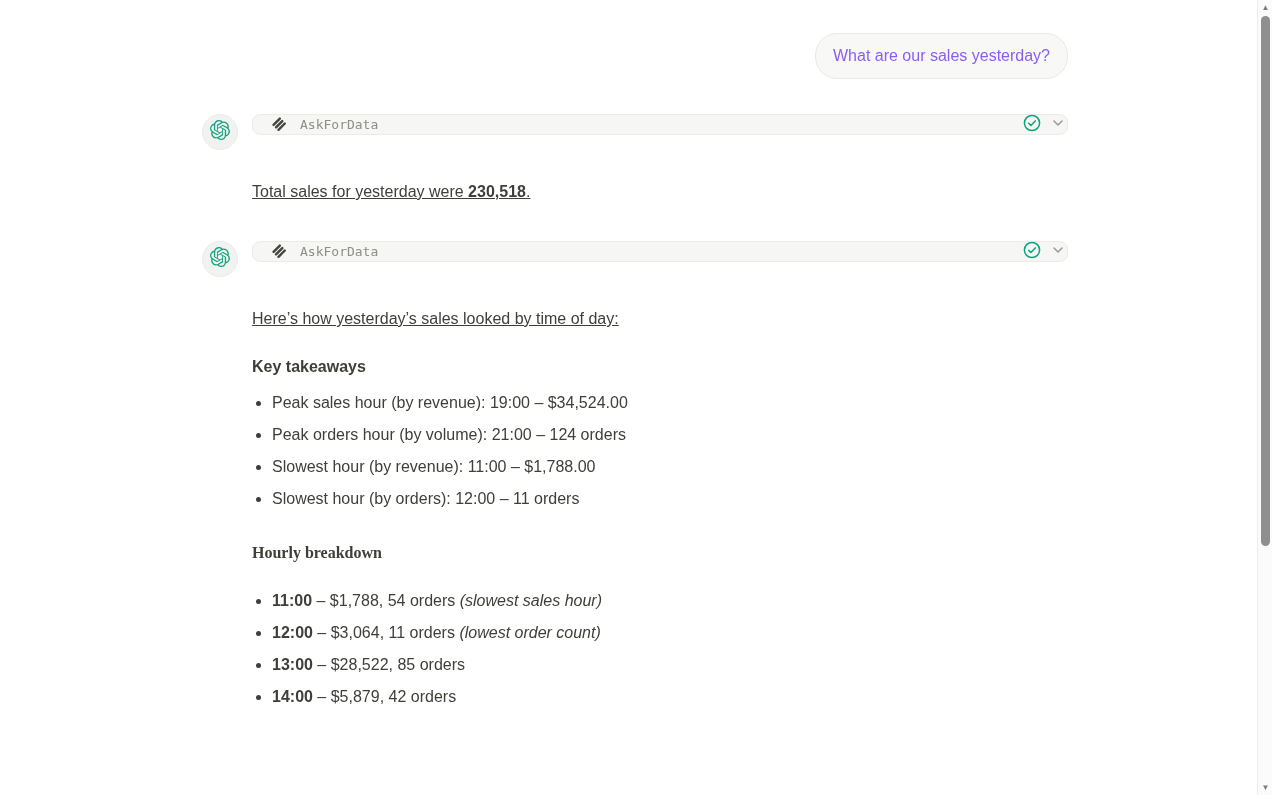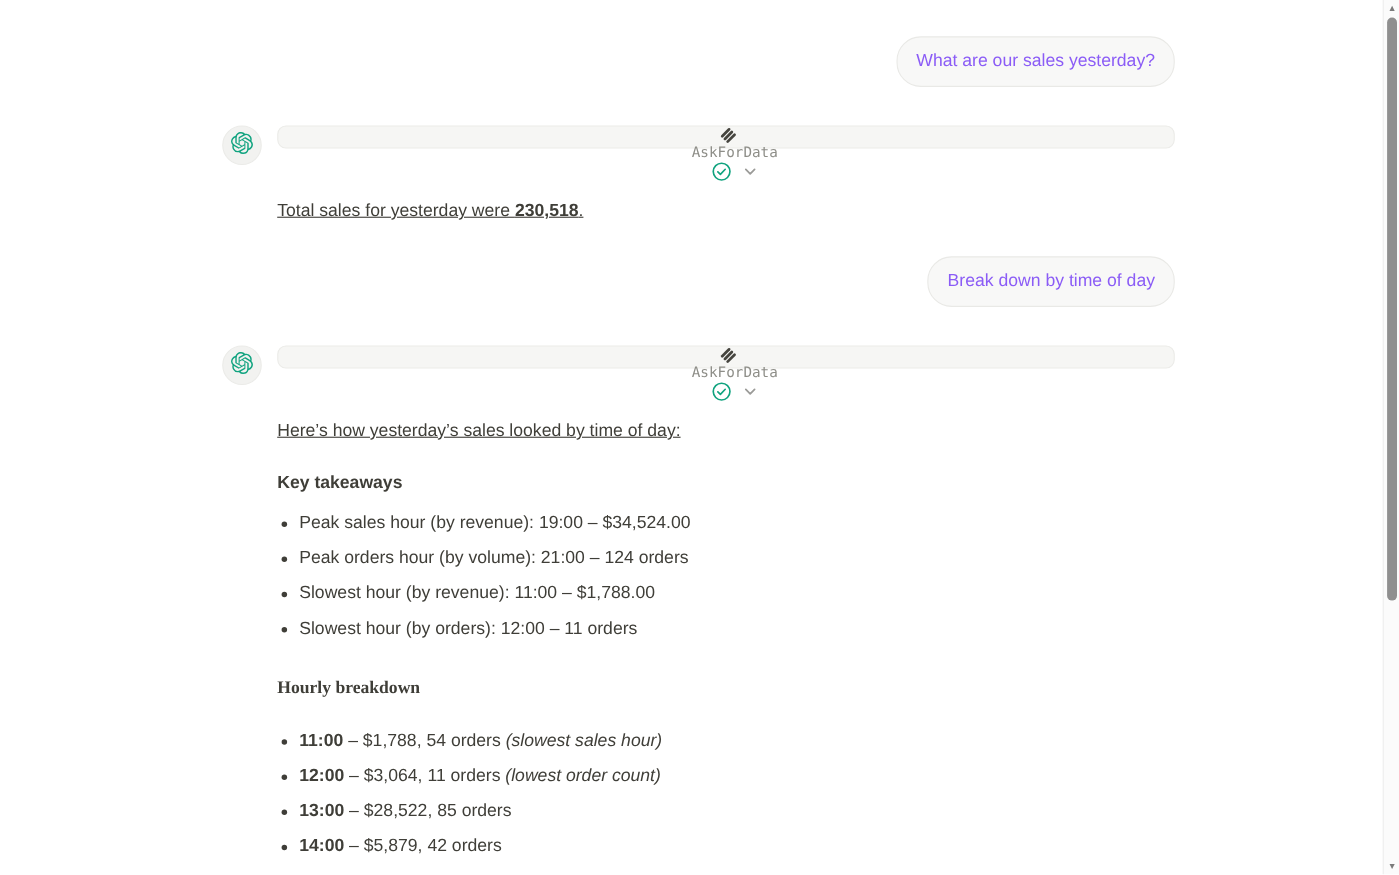--- a/index.html
+++ b/index.html
@@ -56,21 +56,20 @@
   }
   .tool-bar {
     height: 21px;
     background: #f6f6f4;
     border: 1px solid #ebebe8;
     border-radius: 8px;
     display: flex;
     align-items: center;
     padding: 0 2px 0 18px;
     cursor: pointer;
-    flex-direction: column;
   }
   .tool-icon { display: flex; align-items: center; margin-right: 12px; }
   .tool-label {
     font-family: "DejaVu Sans Mono", "Liberation Mono", monospace;
     font-size: 13px;
     color: #8e8e88;
     flex: 1;
   }
   .tool-status { display: flex; align-items: center; gap: 10px; }
 
@@ -184,23 +183,20 @@
           <svg width="14" height="14" viewBox="0 0 14 14" fill="none" stroke="#9b9b98" stroke-width="1.6">
             <path d="M3 5l4 4 4-4" stroke-linecap="round" stroke-linejoin="round"></path>
           </svg>
         </span>
       </span>
     </div>
   </div>
 
   <p class="para"><span>Total sales for yesterday were </span><strong>230,518</strong><span>.</span></p>
 
-  <div class="bubble-row second">
-    <div class="bubble">Break down by time of day</div>
-  </div>
 
   <div class="tool-row">
     <div class="avatar">
       <span>
         <svg width="20" height="20" viewBox="0 0 24 24" fill="#10a37f">
             <path d="M22.2819 9.8211a5.9847 5.9847 0 0 0-.5157-4.9108 6.0462 6.0462 0 0 0-6.5098-2.9A6.0651 6.0651 0 0 0 4.9807 4.1818a5.9847 5.9847 0 0 0-3.9977 2.9 6.0462 6.0462 0 0 0 .7427 7.0966 5.98 5.98 0 0 0 .511 4.9107 6.051 6.051 0 0 0 6.5146 2.9001A5.9847 5.9847 0 0 0 13.2599 24a6.0557 6.0557 0 0 0 5.7718-4.2058 5.9894 5.9894 0 0 0 3.9977-2.9001 6.0557 6.0557 0 0 0-.7475-7.073zm-9.022 12.6081a4.4755 4.4755 0 0 1-2.8764-1.0408l.1419-.0804 4.7783-2.7582a.7948.7948 0 0 0 .3927-.6813v-6.7369l2.02 1.1686a.071.071 0 0 1 .038.052v5.5826a4.504 4.504 0 0 1-4.4945 4.4944zm-9.6607-4.1254a4.4708 4.4708 0 0 1-.5346-3.0137l.142.0852 4.783 2.7582a.7712.7712 0 0 0 .7806 0l5.8428-3.3685v2.3324a.0804.0804 0 0 1-.0332.0615L9.74 19.9502a4.4992 4.4992 0 0 1-6.1408-1.6464zM2.3408 7.8956a4.485 4.485 0 0 1 2.3655-1.9728V11.6a.7664.7664 0 0 0 .3879.6765l5.8144 3.3543-2.0201 1.1685a.0757.0757 0 0 1-.071 0l-4.8303-2.7865A4.504 4.504 0 0 1 2.3408 7.8956zm16.5963 3.8558L13.1038 8.364 15.1192 7.2a.0757.0757 0 0 1 .071 0l4.8303 2.7913a4.4944 4.4944 0 0 1-.6765 8.1042v-5.6772a.79.79 0 0 0-.407-.667zm2.0107-3.0231l-.142-.0852-4.7735-2.7818a.7759.7759 0 0 0-.7854 0L9.409 9.2297V6.8974a.0662.0662 0 0 1 .0284-.0615l4.8303-2.7866a4.4992 4.4992 0 0 1 6.6802 4.66zM8.3065 12.863l-2.02-1.1638a.0804.0804 0 0 1-.038-.0567V6.0742a4.4992 4.4992 0 0 1 7.3757-3.4537l-.142.0805L8.704 5.459a.7948.7948 0 0 0-.3927.6813zm1.0976-2.3654l2.602-1.4998 2.6069 1.4998v2.9994l-2.5974 1.4997-2.6067-1.4997Z"></path>
           </svg>
       </span>
     </div>
     <div class="tool-bar">

